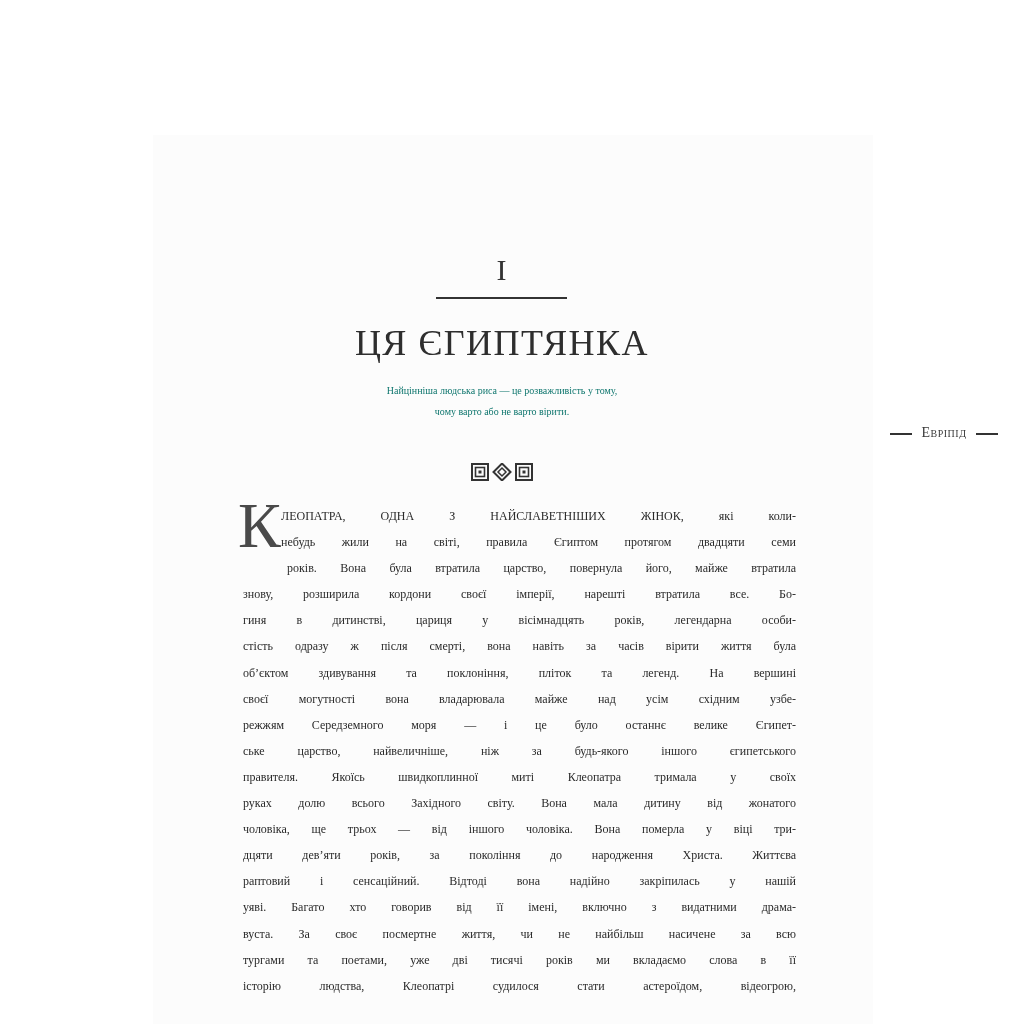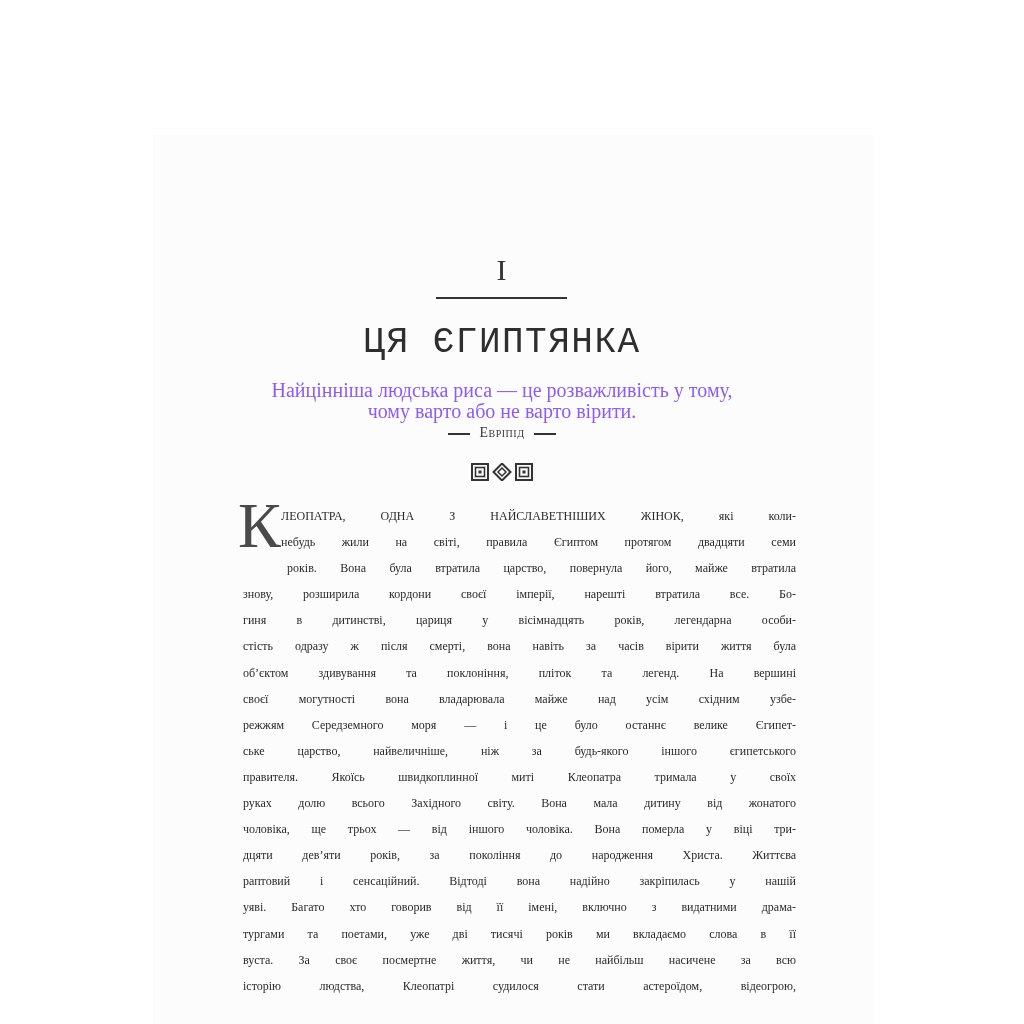--- a/index.html
+++ b/index.html
@@ -45,38 +45,37 @@
       position: absolute;
       left: 0;
       width: 1004px;
       top: 322px;
       text-align: center;
       font-size: 36px;
       color: #2e2e2e;
       letter-spacing: 1.5px;
       font-weight: normal;
       margin: 0;
-      font-family: Liberation Mono, monospace;
     }
     .epigraph {
       position: absolute;
       left: 0;
       width: 1004px;
       top: 380px;
       text-align: center;
-      font-size: 20px;
+      font-size: 10px;
       line-height: 21px;
-      color: #8b5cf6;
+      color: #0f766e;
     }
     .epigraph-attrib {
       position: absolute;
       left: 0;
       width: 1004px;
       top: 425px;
-      text-align: center;
+      text-align: right;
       font-size: 14px;
       color: #3a3a3a;
     }
     .epigraph-attrib .dash {
       display: inline-block;
       width: 22px;
       height: 2px;
       background: #333;
       vertical-align: middle;
       margin: 0 6px;
@@ -175,16 +174,16 @@
   <span class="body-line" style="display: block; width: auto; word-spacing: 9px;">об’єктом здивування та поклоніння, пліток та легенд. На вершині</span>
   <span class="body-line" style="display: block; width: auto; word-spacing: 9.25px;">своєї могутності вона владарювала майже над усім східним узбе-</span>
   <span class="body-line" style="display: block; width: auto; word-spacing: 9px;">режжям Середземного моря — і це було останнє велике Єгипет-</span>
   <span class="body-line" style="display: block; width: auto; word-spacing: 8.57143px;">ське царство, найвеличніше, ніж за будь-якого іншого єгипетського</span>
   <span class="body-line" style="display: block; width: auto; word-spacing: 9.57143px;">правителя. Якоїсь швидкоплинної миті Клеопатра тримала у своїх</span>
   <span class="body-line" style="display: block; width: auto; word-spacing: 7.11111px;">руках долю всього Західного світу. Вона мала дитину від жонатого</span>
   <span class="body-line" style="display: block; width: auto; word-spacing: 5.09091px;">чоловіка, ще трьох — від іншого чоловіка. Вона померла у віці три-</span>
   <span class="body-line" style="display: block; width: auto; word-spacing: 8.25px;">дцяти дев’яти років, за покоління до народження Христа. Життєва</span>
   <span class="body-line" style="display: block; width: auto; word-spacing: 8.5px;">раптовий і сенсаційний. Відтоді вона надійно закріпилась у нашій</span>
   <span class="body-line" style="display: block; width: auto; word-spacing: 7.6px;">уяві. Багато хто говорив від її імені, включно з видатними драма-</span>
+  <span class="body-line" style="display: block; width: auto; word-spacing: 8px;">вуста. За своє посмертне життя, чи не найбільш насичене за всю</span>
   <span class="body-line" style="display: block; width: auto; word-spacing: 7.09091px;">тургами та поетами, уже дві тисячі років ми вкладаємо слова в її</span>
-  <span class="body-line" style="display: block; width: auto; word-spacing: 8px;">вуста. За своє посмертне життя, чи не найбільш насичене за всю</span>
   <span class="body-line last" style="display: block; width: auto; word-spacing: 11px;">історію людства, Клеопатрі судилося стати астероїдом, відеогрою,</span>
 </div>
 
 </body></html>

